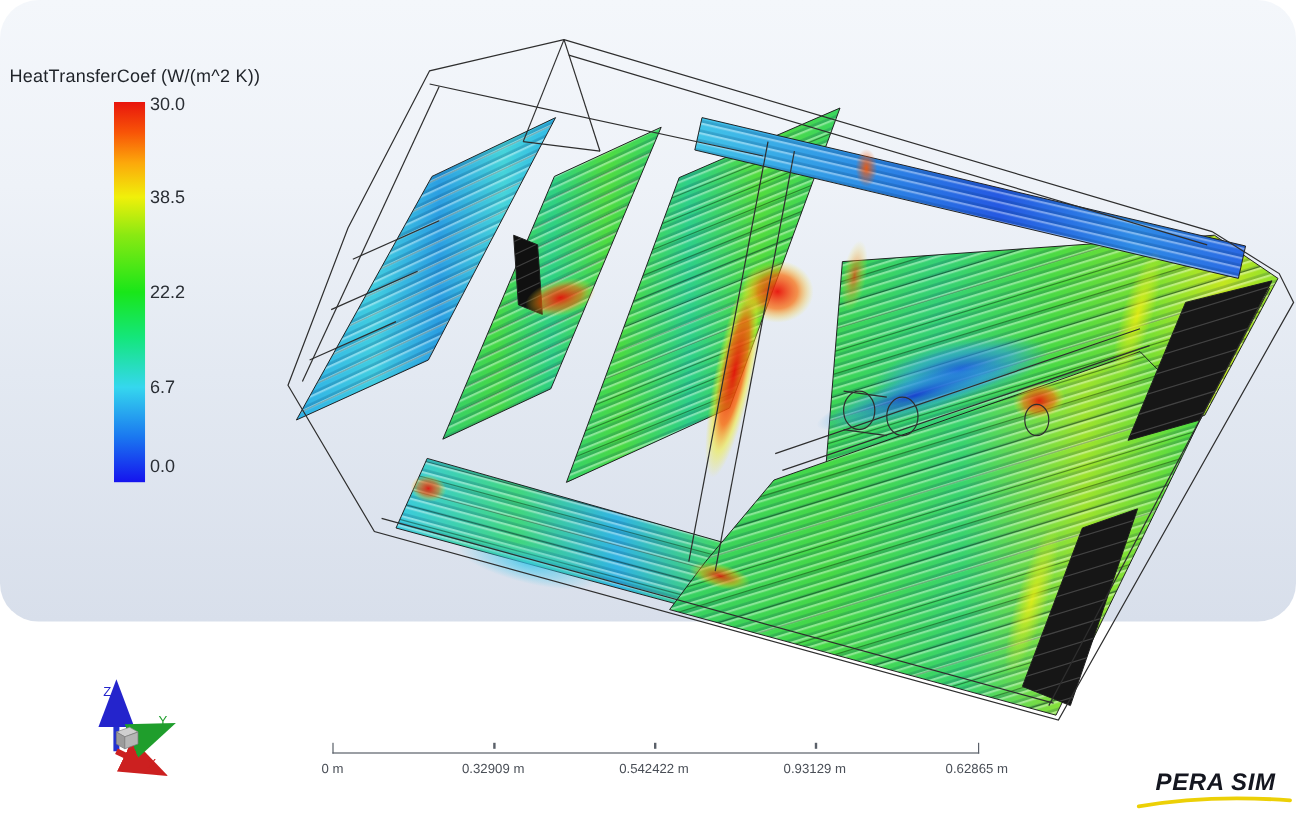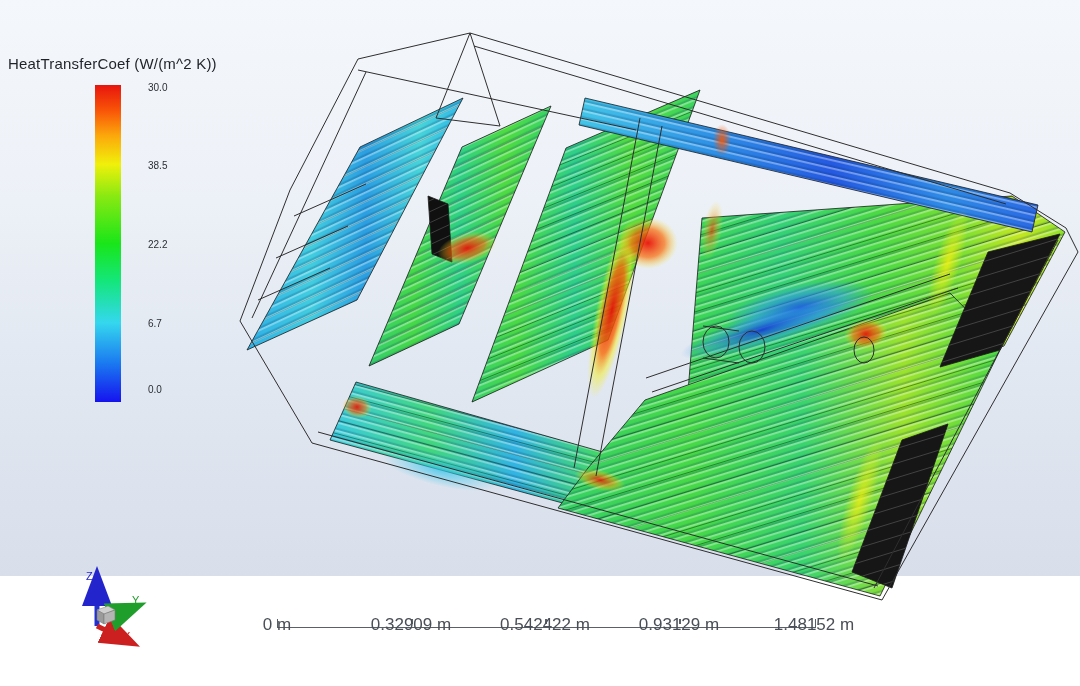--- a/index.html
+++ b/index.html
@@ -1,30 +1,30 @@
 <!DOCTYPE html>
 <html><head>
 <meta charset="utf-8">
 <style>
   html,body{margin:0;padding:0;}
   body{width:1080px;height:686px;overflow:hidden;font-family:"Liberation Sans",sans-serif;}
-  .stage{position:relative;width:1080px;height:576px;
-    background:linear-gradient(180deg,#f4f7fb 0%,#eef2f8 30%,#e3e9f2 60%,#d8dfeb 100%);}
+  .stage{position:relative;width:1080px;height:518px;
+    background:linear-gradient(180deg,#f4f7fb 0%,#eef2f8 30%,#e3e9f2 60%,#d8dfeb 100%);border-radius:32px;}
   svg.scene{position:absolute;left:0;top:0;}
   .legend{position:absolute;left:8px;top:55px;width:220px;}
   .legend-title{font-size:15px;color:#1f2329;letter-spacing:.2px;white-space:nowrap;}
   .legend-body{position:absolute;left:87px;top:30px;}
   .legend-bar{width:26px;height:317px;border:0;}
   .legend-ticks{position:absolute;left:30px;top:0;height:317px;width:60px;}
-  .legend-tick{position:absolute;left:0;font-size:10px;color:#2a2e34;transform:translateY(-50%);margin-left:23px;}
+  .legend-tick{position:absolute;left:0;font-size:15px;color:#2a2e34;transform:translateY(-50%);}
   .ruler{position:absolute;left:250px;top:608px;width:600px;height:40px;}
   .ruler-line{position:absolute;left:27px;top:11px;width:537px;height:8px;
     border-left:1.5px solid #5a6069;border-right:1.5px solid #5a6069;border-bottom:1.5px solid #5a6069;}
   .ruler-mid{position:absolute;top:11px;width:1.5px;height:5px;background:#5a6069;}
-  .ruler-label{position:absolute;top:7px;transform:translateX(-50%);font-size:17px;color:#4a4f57;white-space:nowrap;}
+  .ruler-label{position:absolute;top:27px;transform:translateX(-50%);font-size:11px;color:#4a4f57;white-space:nowrap;}
   .triad{position:absolute;left:70px;top:558px;width:90px;height:95px;}
   .logo{position:absolute;left:945px;top:636px;width:135px;height:44px;}
   .logo-text{position:absolute;left:18px;top:5px;font-size:20px;font-weight:bold;font-style:italic;
     color:#14161f;letter-spacing:.5px;white-space:nowrap;}
   .logo-swoosh{position:absolute;left:0;top:0;}
 </style>
 </head>
 <body>
 
 <div class="stage">
@@ -699,21 +699,21 @@
 
   <div class="ruler">
     <div class="ruler-line"></div>
     <div class="ruler-mid" style="left:161px"></div>
     <div class="ruler-mid" style="left:295px"></div>
     <div class="ruler-mid" style="left:429px"></div>
     <span class="ruler-label" style="left:27px">0 m</span>
     <span class="ruler-label" style="left:161px">0.32909 m</span>
     <span class="ruler-label" style="left:295px">0.542422 m</span>
     <span class="ruler-label" style="left:429px">0.93129 m</span>
-    <span class="ruler-label" style="left:564px">1.48152 m</span>
+    <span class="ruler-label" style="left:564px">0.62865 m</span>
   </div>
 
   <svg class="triad" width="90" height="95" viewBox="0 0 90 95">
     <defs>
       <marker id="ah-b" markerWidth="8" markerHeight="8" refX="4" refY="4" orient="auto">
         <path d="M0,1 L8,4 L0,7 Z" fill="#2424cc"></path>
         </marker>
       <marker id="ah-r" markerWidth="8" markerHeight="8" refX="4" refY="4" orient="auto">
         <path d="M0,1 L8,4 L0,7 Z" fill="#cc2020"></path>
         </marker>
@@ -727,14 +727,20 @@
     <g>
       <polygon points="27,52 38,48 45,52 34,56" fill="#cfcfcf" stroke="#8a8a8a" stroke-width="0.6"></polygon>
       <polygon points="27,52 34,56 34,66 27,62" fill="#9b9b9b" stroke="#7a7a7a" stroke-width="0.6"></polygon>
       <polygon points="34,56 45,52 45,62 34,66" fill="#b5b5b5" stroke="#7a7a7a" stroke-width="0.6"></polygon>
     </g>
     <text x="16" y="22" font-size="11" fill="#2424cc">Z</text>
     <text x="62" y="46" font-size="11" fill="#1f9e2c">Y</text>
     <text x="53" y="82" font-size="11" fill="#cc2020">X</text>
   </svg>
 
+  <div class="logo">
+    <svg class="logo-swoosh" width="135" height="44">
+      <path d="M4 36 Q 62 26 130 31" fill="none" stroke="#ecd006" stroke-width="3.2" stroke-linecap="round"></path>
+    </svg>
+    <span class="logo-text">PERA SIM</span>
+  </div>
 
 </div>
 
 </body></html>

